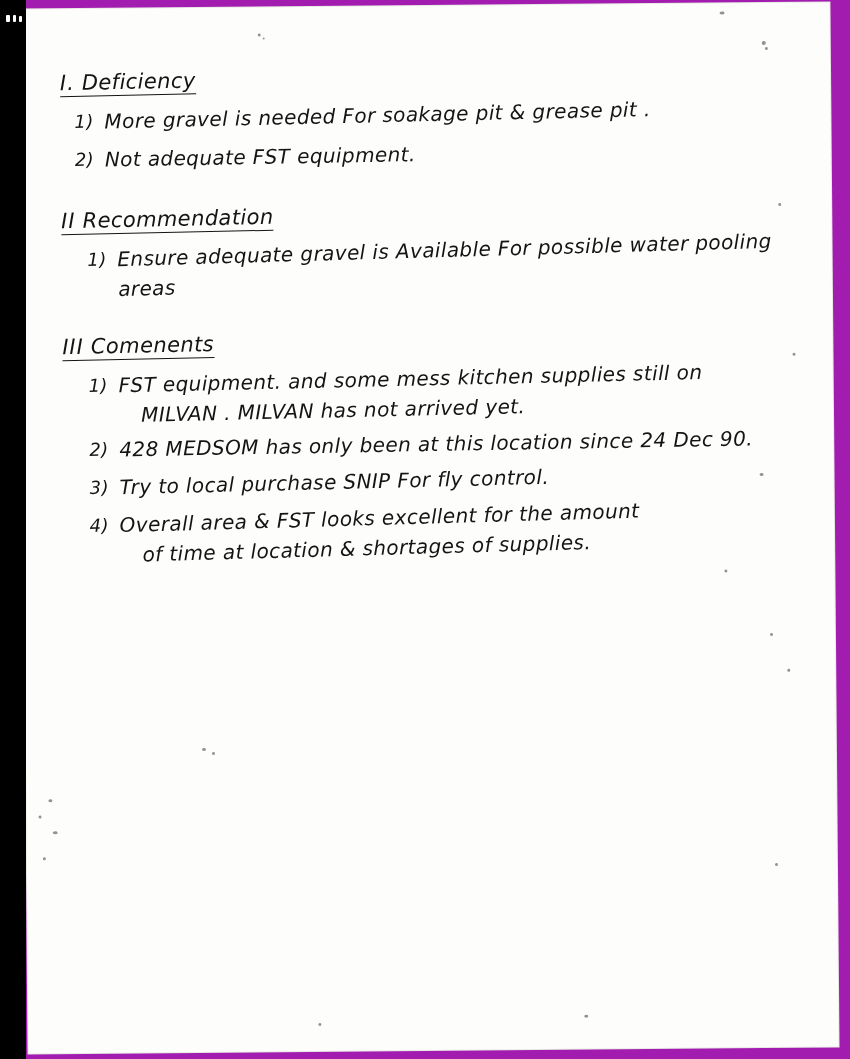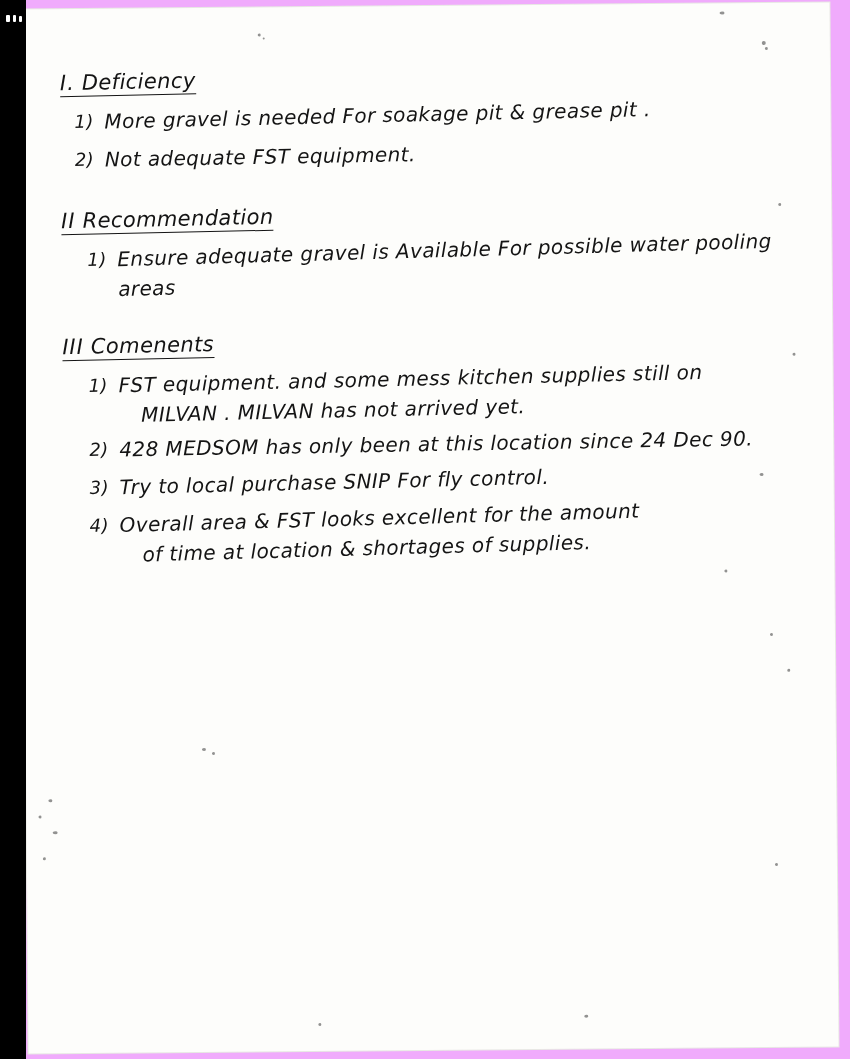--- a/index.html
+++ b/index.html
@@ -11,21 +11,21 @@
     width: 850px;
     height: 1059px;
     overflow: hidden;
     font-family: "DejaVu Sans", sans-serif;
   }
 
   #page {
     position: relative;
     width: 850px;
     height: 1059px;
-    background: #f0abfc;
+    background: #a21caf;
   }
 
   
   #sheet {
     position: absolute;
     left: 24px;
     top: 6px;
     width: 810px;
     height: 1044px;
     background: #fdfdfb;

